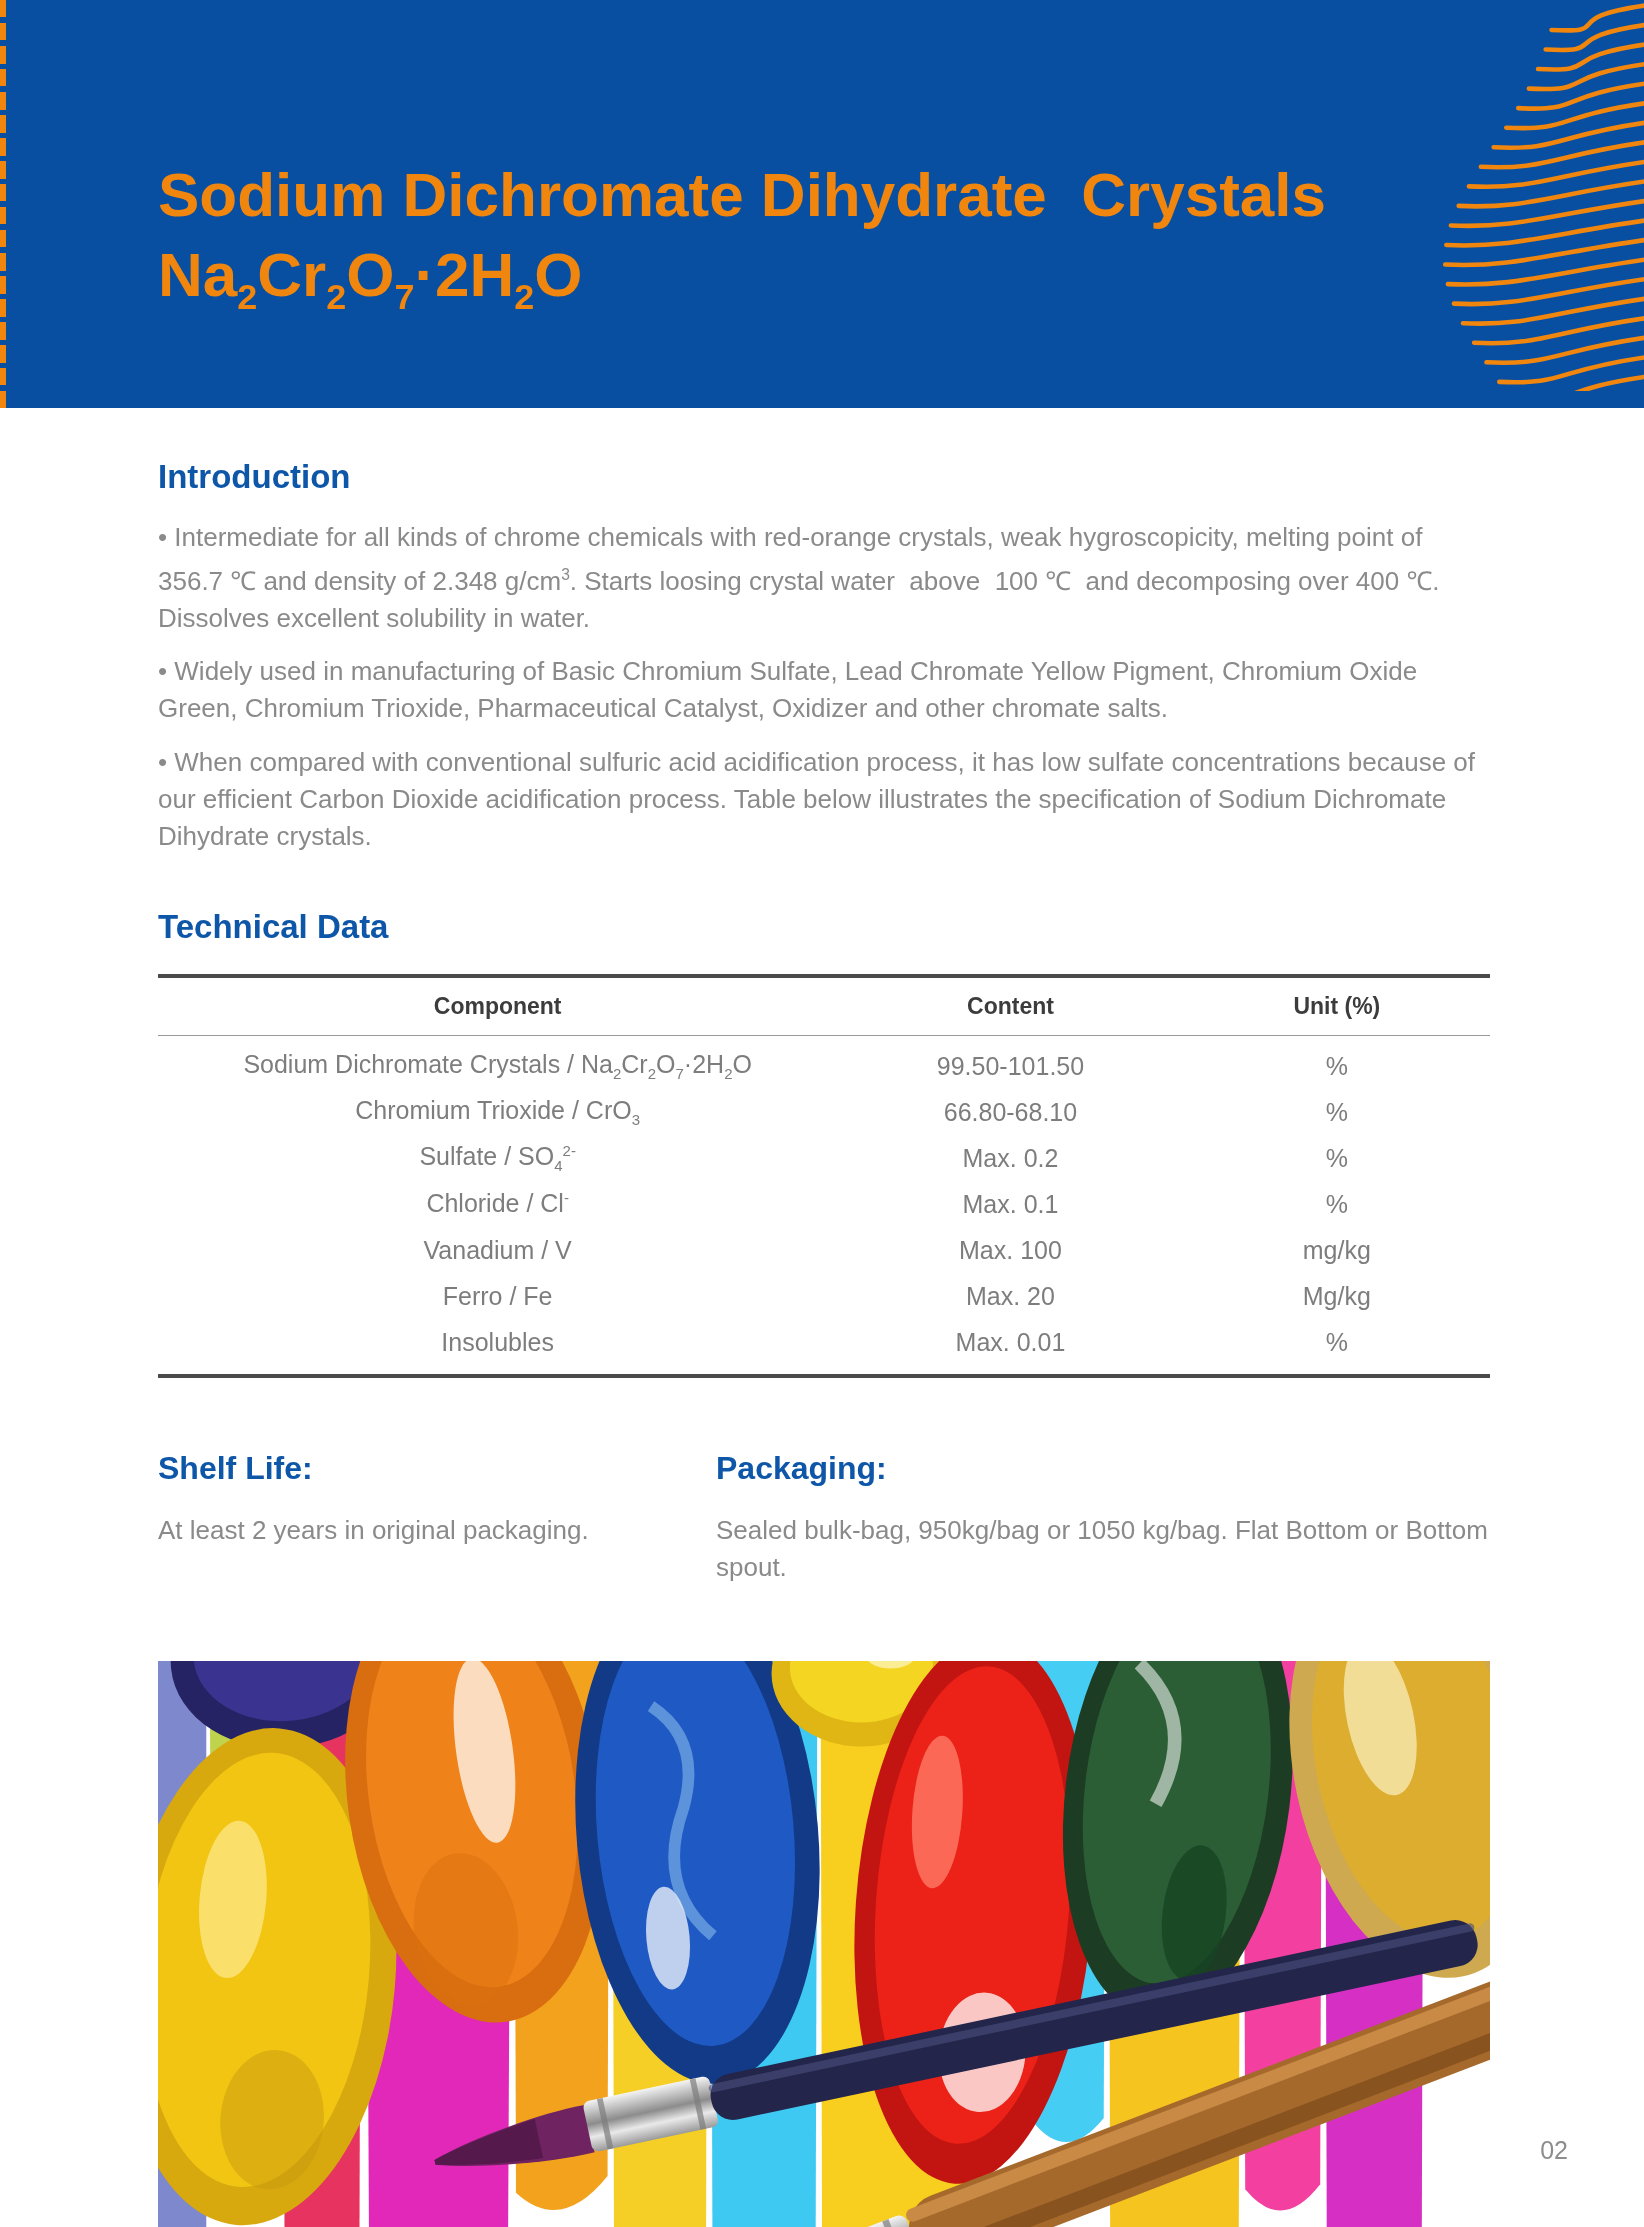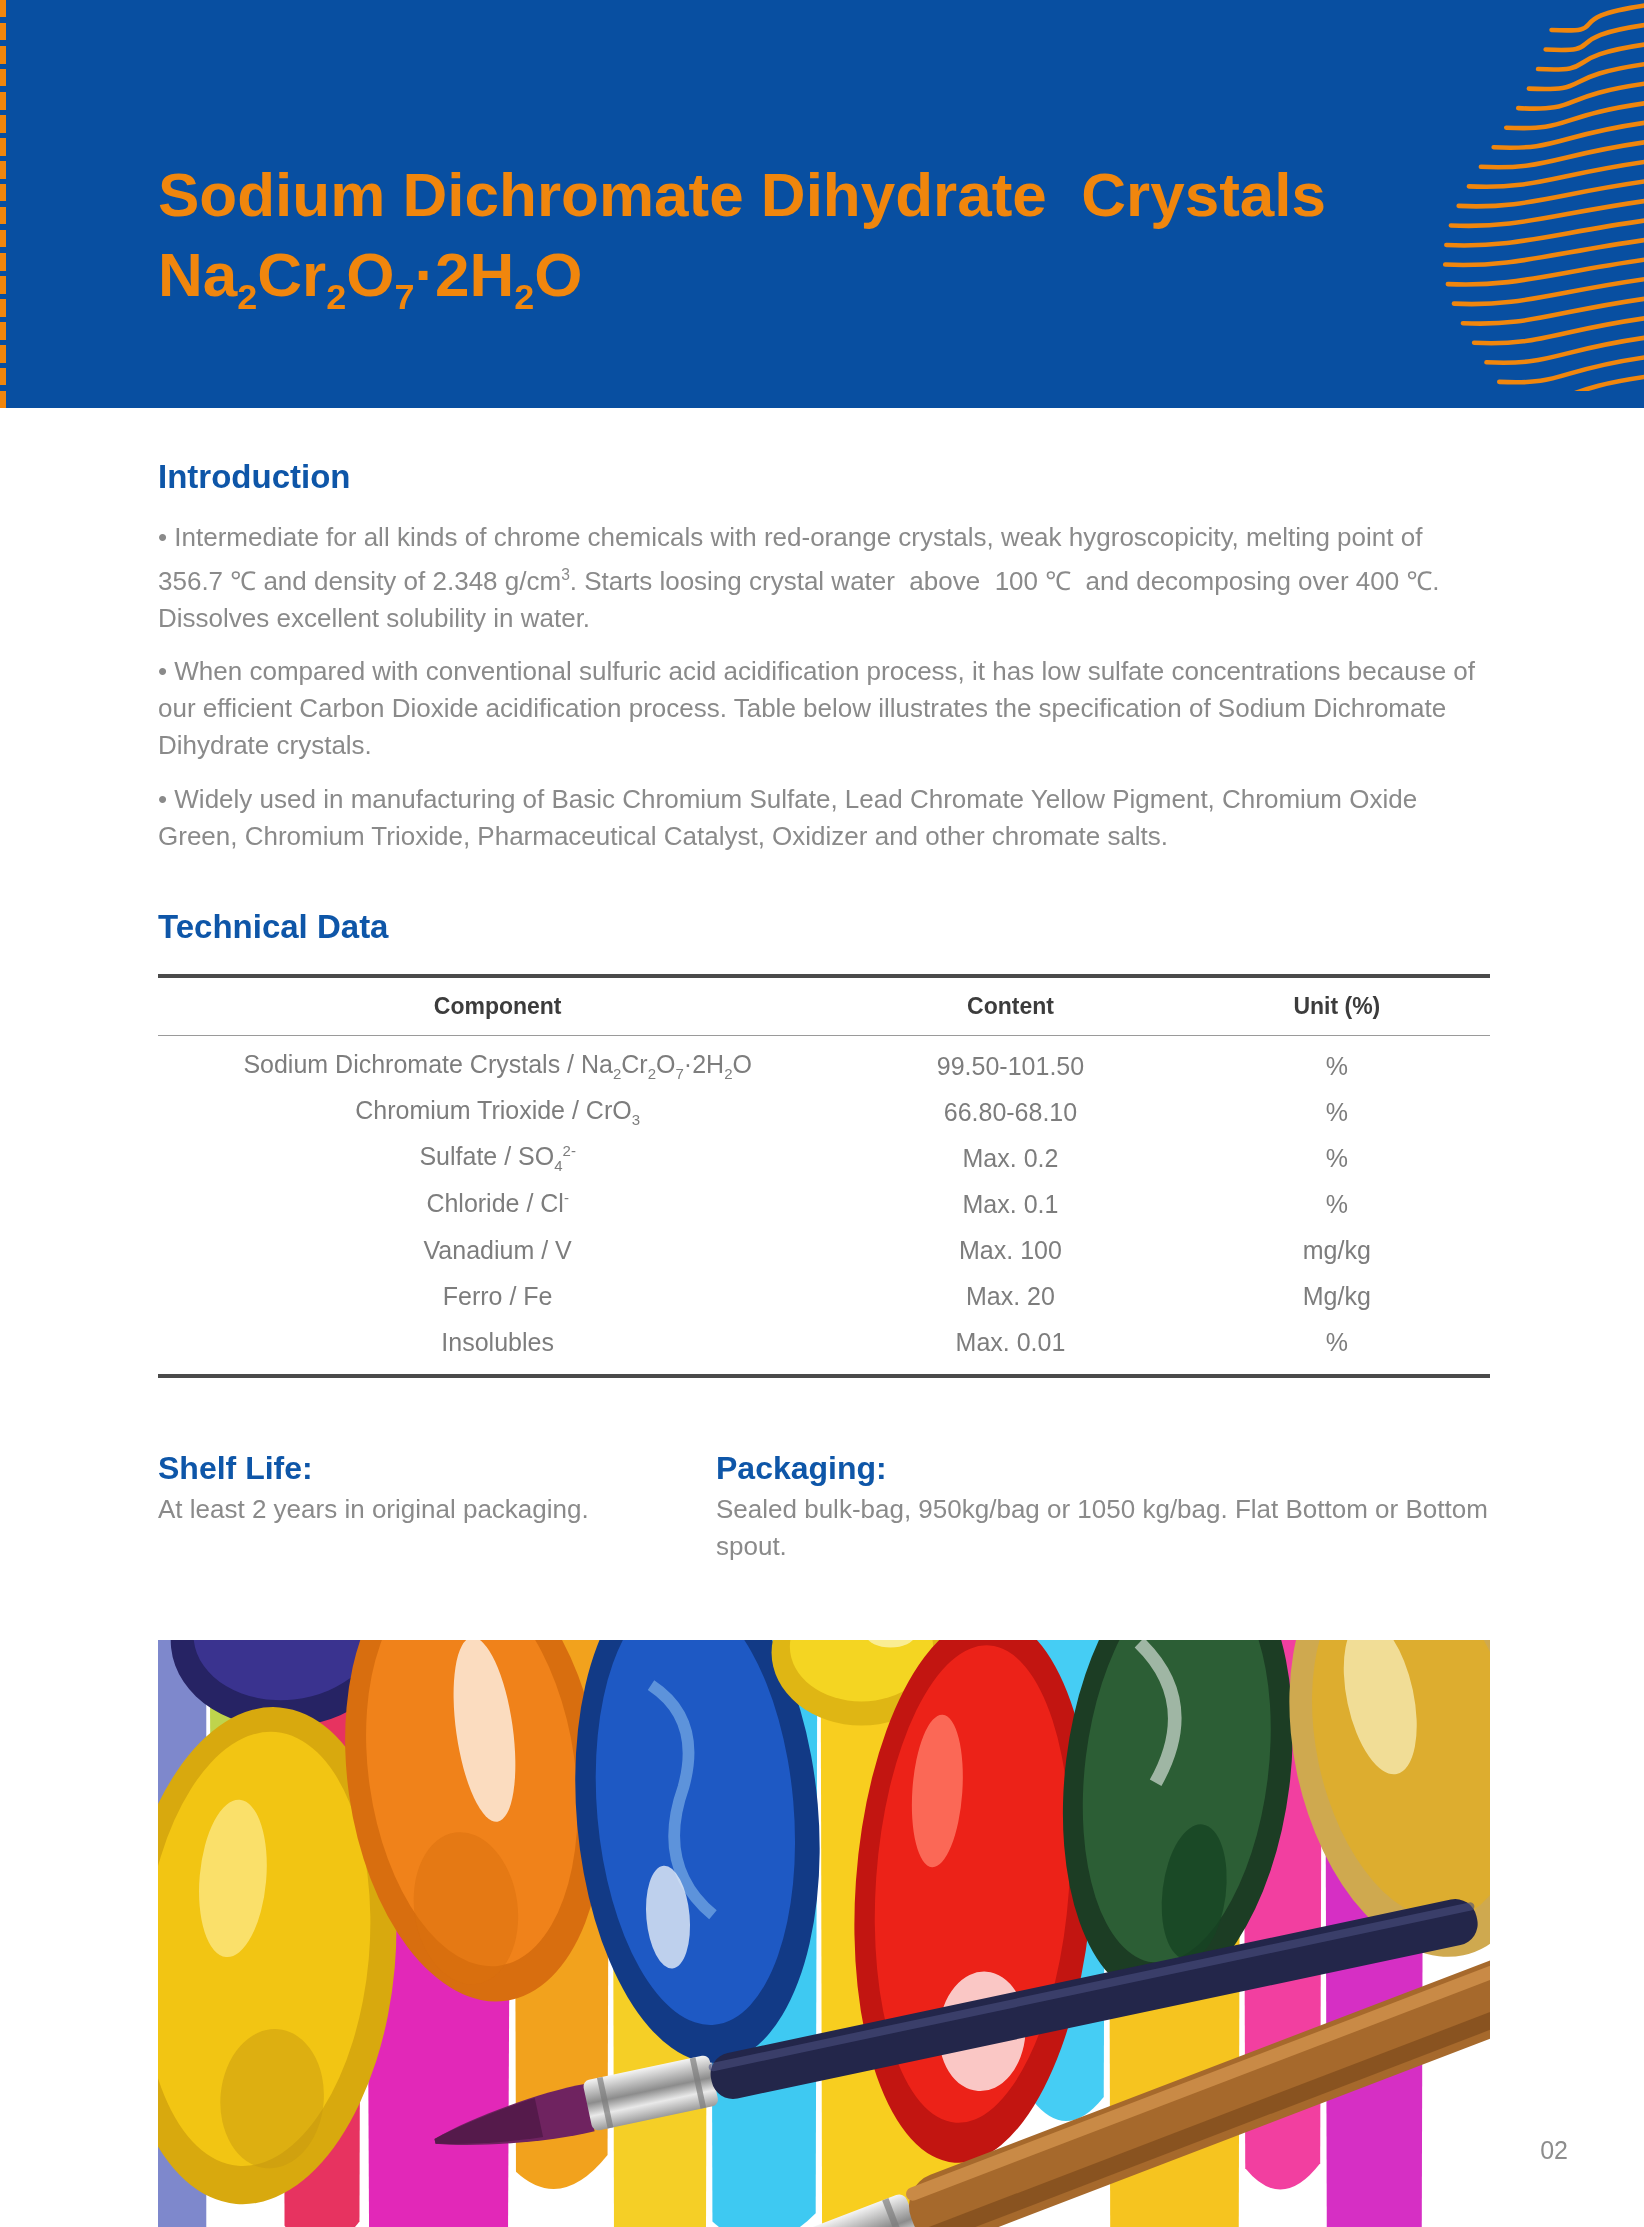--- a/index.html
+++ b/index.html
@@ -27,21 +27,21 @@
   table.tech thead th{height:55px;font-size:23px;font-weight:bold;color:#3c3c3c;
              vertical-align:middle;border-bottom:0.8px solid #9a9a9a;}
   table.tech tbody td{height:44px;font-size:25px;color:#7d7d7d;text-align:center;vertical-align:middle;}
   table.tech tbody tr:first-child td{padding-top:8.3px;}
   table.tech tbody tr:last-child td{padding-bottom:10px;}
   
   .twocol{display:flex;margin-top:72px;}
   .col-shelf{width:558px;flex:0 0 auto;}
   .col-pack{flex:1;}
   .twocol h2{font-size:32px;}
-  .twocol p.body{margin-top:4px;}
+  .twocol p.body{margin-top:25px;}
   
   .photo{margin-top:75px;width:1332px;height:731px;background:#ffffff;}
   .photo svg{display:block;}
   
   .pagenum{position:absolute;right:77px;top:2136px;font-size:25px;color:#8d8d8d;}
 </style>
 </head>
 <body>
 
 <div class="page">
@@ -73,22 +73,22 @@
     <div class="titles">
       <h1 class="title">Sodium Dichromate Dihydrate  Crystals</h1>
       <h1 class="title">Na<sub>2</sub>Cr<sub>2</sub>O<sub>7</sub>·2H<sub>2</sub>O</h1>
     </div>
   </header>
 
   <main class="content">
 
     <h2 class="intro-h">Introduction</h2>
     <p class="body first">• Intermediate for all kinds of chrome chemicals with red-orange crystals, weak hygroscopicity, melting point of 356.7 ℃ and density of 2.348 g/cm<sup>3</sup>. Starts loosing crystal water  above  100 ℃  and decomposing over 400 ℃. Dissolves excellent solubility in water.</p>
+    <p class="body">• Widely used in manufacturing of Basic Chromium Sulfate, Lead Chromate Yellow Pigment, Chromium Oxide Green, Chromium Trioxide, Pharmaceutical Catalyst, Oxidizer and other chromate salts.</p>
     <p class="body">• When compared with conventional sulfuric acid acidification process, it has low sulfate concentrations because of our efficient Carbon Dioxide acidification process. Table below illustrates the specification of Sodium Dichromate Dihydrate crystals.</p>
-    <p class="body">• Widely used in manufacturing of Basic Chromium Sulfate, Lead Chromate Yellow Pigment, Chromium Oxide Green, Chromium Trioxide, Pharmaceutical Catalyst, Oxidizer and other chromate salts.</p>
 
     <h2 class="tech-h">Technical Data</h2>
 
     <table class="tech">
       <colgroup>
           <col style="width:51%">
           <col style="width:26%">
           <col style="width:23%">
         </colgroup>
       <thead>

